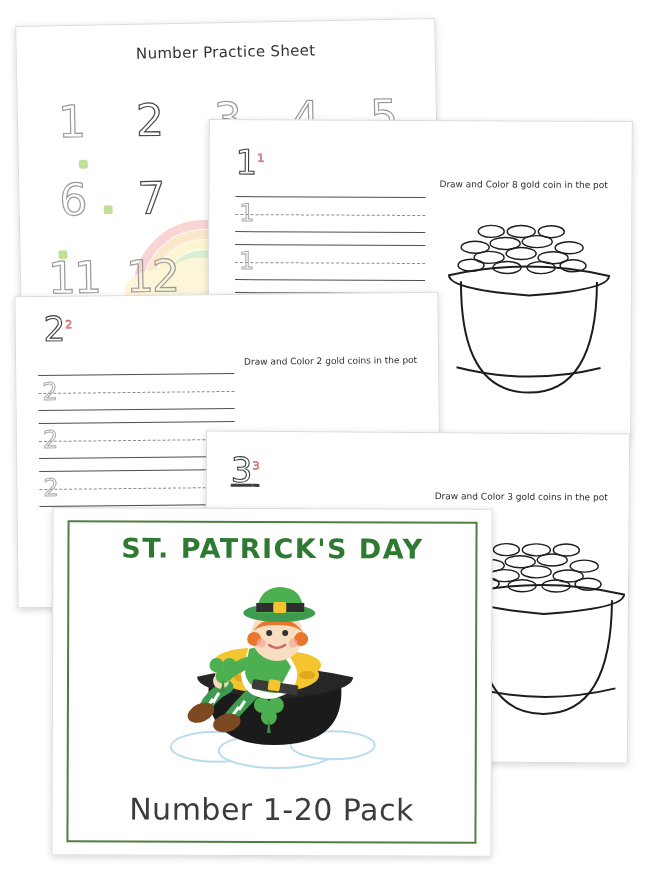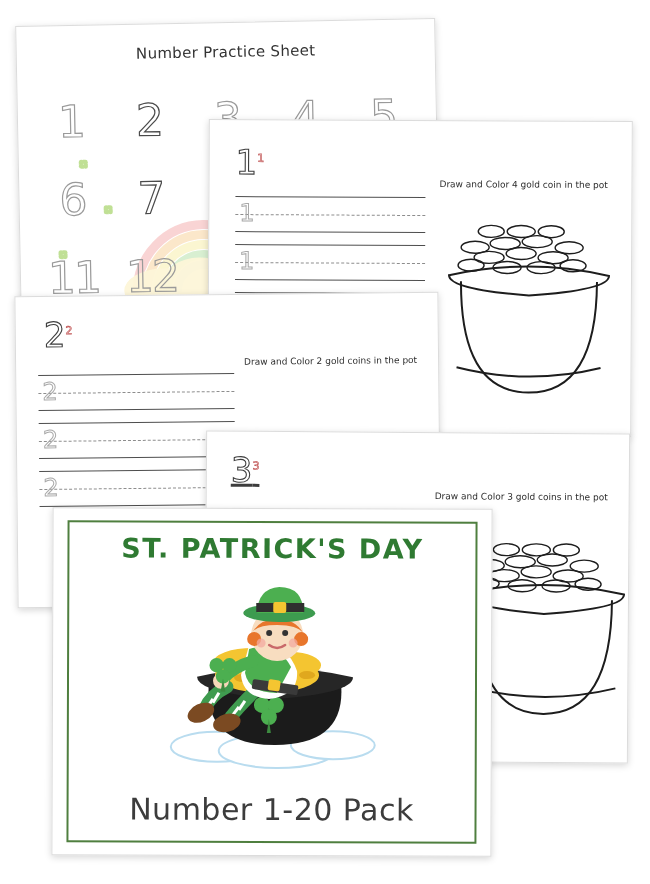--- a/index.html
+++ b/index.html
@@ -293,21 +293,21 @@
       <div class="trace-cell trace-dash">
           <span>12</span>
         </div>
     </div>
   </div>
 
   <div class="sheet" id="sheet-n1">
     <div class="ws-numbox" style="left:26px; top:22px;">
       <span>1</span><span class="sub">1</span>
     </div>
-    <div class="ws-instr" style="left:230px; top:58px;">Draw and Color 4 gold coin in the pot</div>
+    <div class="ws-instr" style="left:230px; top:58px;">Draw and Color 8 gold coin in the pot</div>
 
     <div class="rule-block" style="left:26px; top:76px; width:190px;">
       <div class="rule-row">
           <span class="ghost-num">1</span>
         </div>
       <div class="rule-gap"></div>
       <div class="rule-row">
           <span class="ghost-num">1</span>
         </div>
       <div class="rule-gap"></div>
@@ -337,21 +337,21 @@
           <ellipse cx="66" cy="50" rx="14" ry="6"></ellipse>
             <ellipse cx="100" cy="50" rx="14" ry="6"></ellipse>
           <ellipse cx="132" cy="48" rx="13" ry="6"></ellipse>
             <ellipse cx="30" cy="48" rx="13" ry="6"></ellipse>
         </g>
       </svg>
     </div>
   </div>
 
   <div class="sheet" id="sheet-n2">
-    <div class="ws-numbox" style="left:28px; top:18px;">
+    <div class="ws-numbox" style="left:28px; top:12px;">
       <span>2</span><span class="sub">2</span>
     </div>
     <div class="ws-instr" style="left:228px; top:62px;">Draw and Color 2 gold coins in the pot</div>
 
     <div class="rule-block" style="left:22px; top:78px; width:196px;">
       <div class="rule-row">
           <span class="ghost-num">2</span>
         </div>
       <div class="rule-gap"></div>
       <div class="rule-row">

